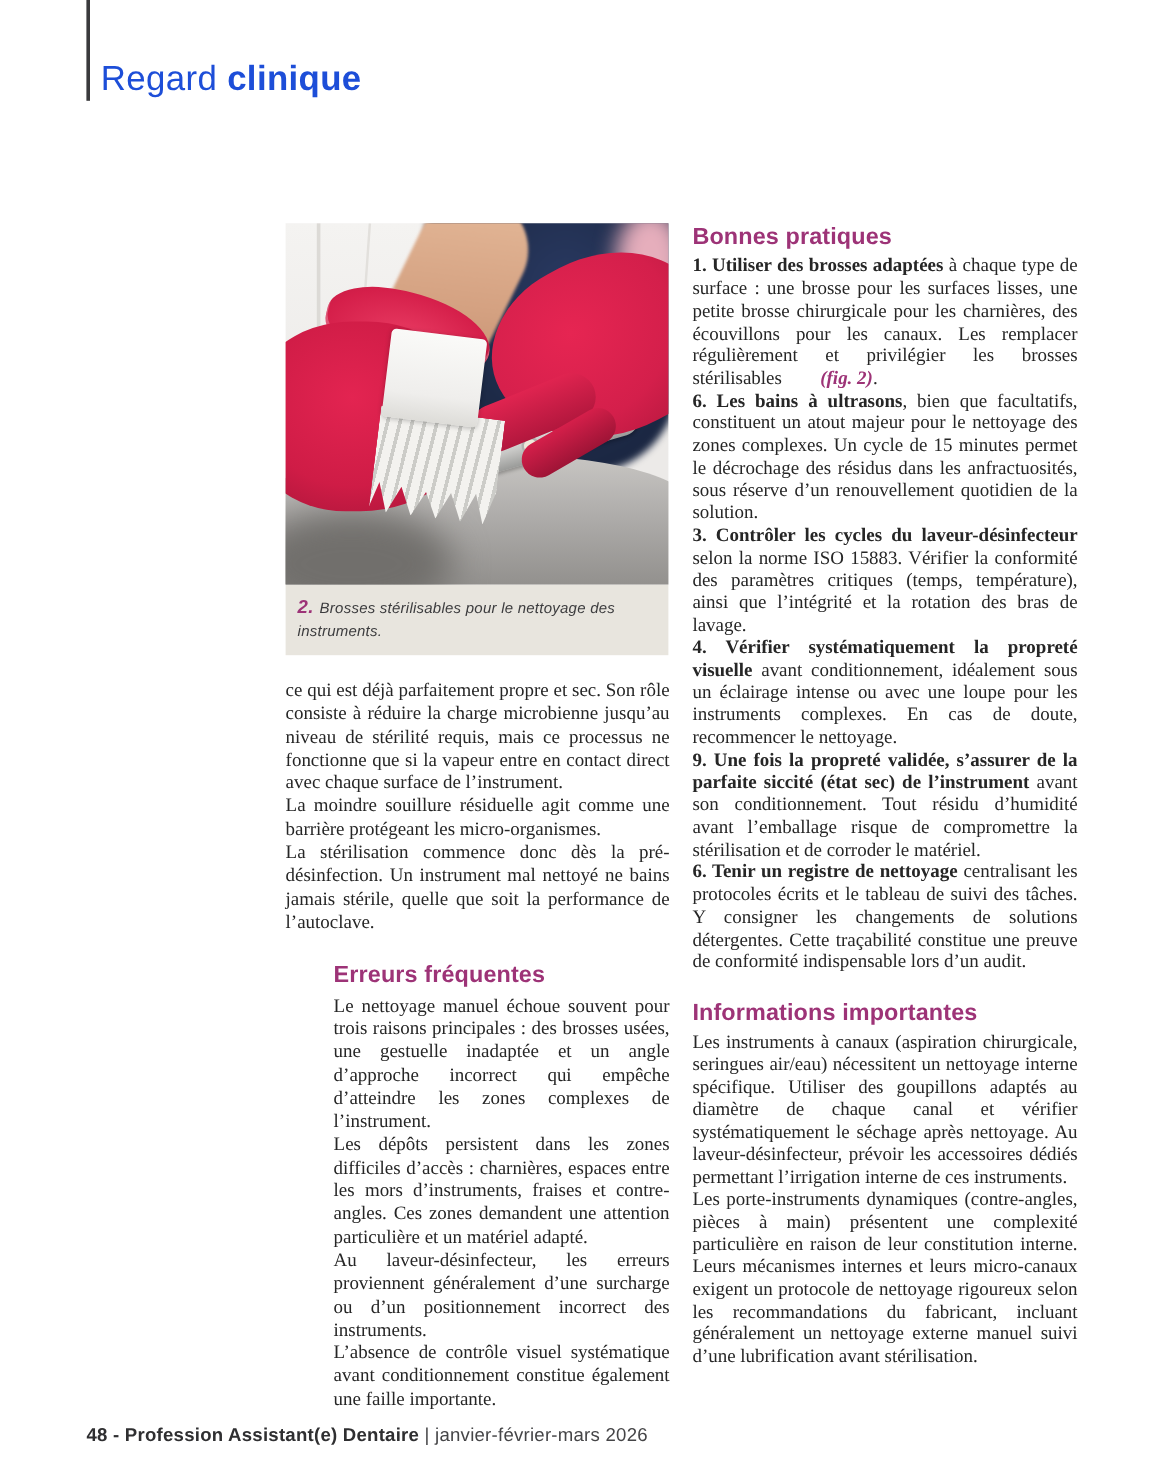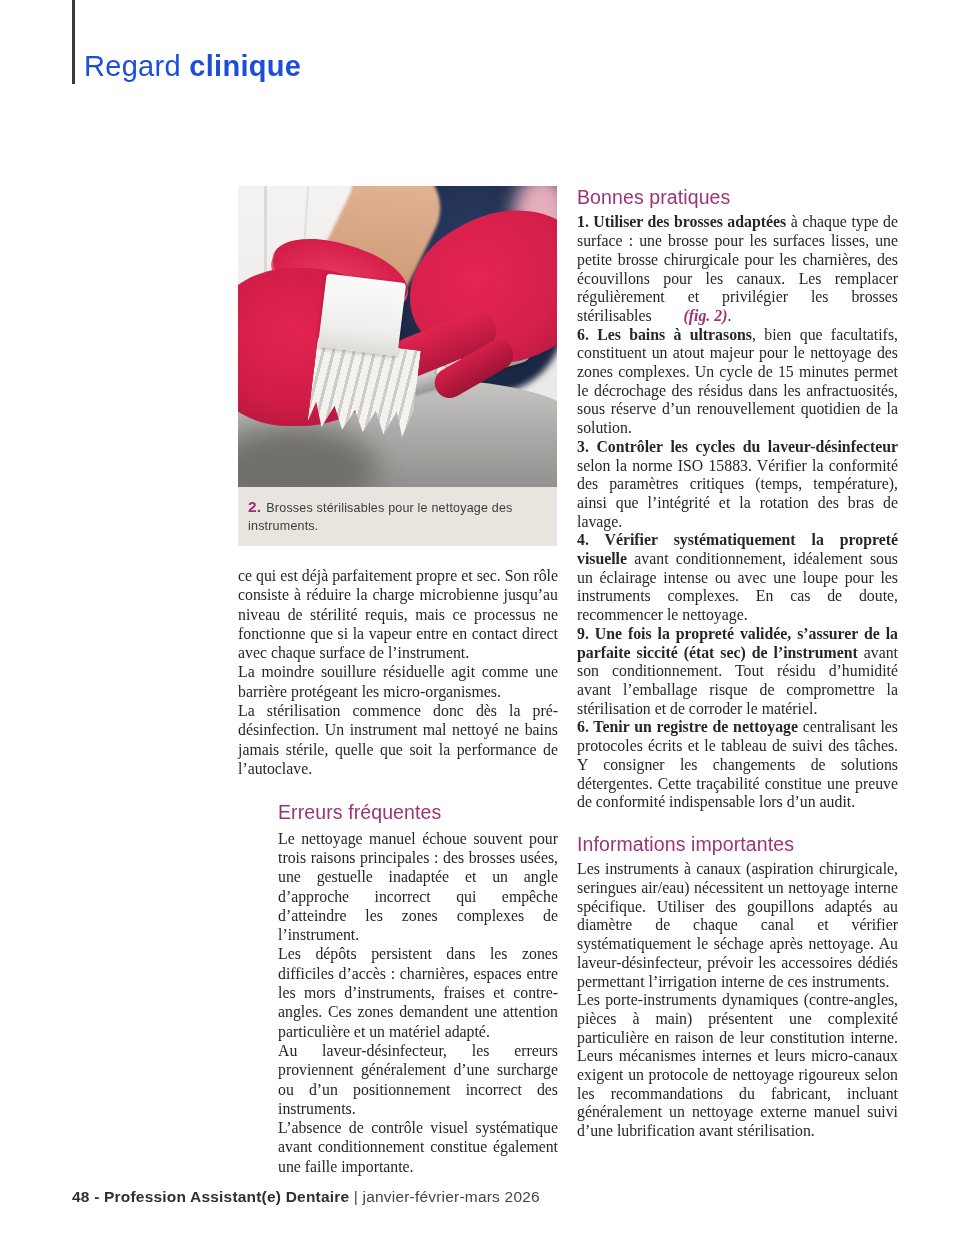--- a/index.html
+++ b/index.html
@@ -31,27 +31,27 @@
   .ph-instrument{left:148px;top:168px;width:148px;height:26px;background:linear-gradient(180deg,#e6e6e4 0%,#c9c9c7 45%,#9a9b99 100%);border-radius:13px;transform:rotate(-16deg);box-shadow:0 2px 3px rgba(0,0,0,.25);}
   .ph-hole{top:5px;width:15px;height:15px;border-radius:50%;background:#efe8da;border:2px solid #b2b2af;}
   .ph-hole.h1{left:14px;}.ph-hole.h2{left:48px;}.ph-hole.h3{left:82px;background:#e2d7c2;}
   .ph-glove-right{right:-38px;top:28px;width:185px;height:150px;background:radial-gradient(ellipse at 40% 35%,#e62552 0%,#d41f4b 55%,#a91539 100%);border-radius:46% 54% 40% 60%;transform:rotate(-28deg);}
   .ph-glove-right-finger{right:58px;top:138px;width:110px;height:40px;background:linear-gradient(180deg,#e02450,#b2173d);border-radius:22px;transform:rotate(-22deg);}
   .ph-glove-right-finger2{right:40px;top:168px;width:86px;height:30px;background:linear-gradient(180deg,#d51f4a,#9e1436);border-radius:16px;transform:rotate(-30deg);}
   .ph-glove-left{left:-30px;top:82px;width:190px;height:158px;background:radial-gradient(ellipse at 45% 40%,#e32451 0%,#cf1c46 55%,#9d1335 100%);border-radius:48% 52% 55% 45%;}
   .ph-glove-left-cuff{left:32px;top:58px;width:140px;height:66px;background:radial-gradient(ellipse at 50% 60%,#ea3d64 0%,#d51f4a 70%,#c01a41 100%);border-radius:45% 55% 50% 50%;transform:rotate(14deg);box-shadow:0 -3px 0 1px rgba(255,255,255,.25) inset;}
   .ph-bristles{left:74px;top:158px;width:104px;height:88px;background:repeating-linear-gradient(97deg,#f3f2ef 0 7px,#ccccc8 7px 10px);transform:rotate(7deg);clip-path:polygon(0 0,100% 0,100% 68%,92% 100%,84% 72%,74% 100%,64% 74%,54% 100%,44% 76%,34% 100%,24% 74%,14% 100%,6% 72%,0 96%);}
   .ph-brush-handle{left:84px;top:92px;width:80px;height:74px;background:linear-gradient(180deg,#fafaf8 0%,#efeeec 70%,#dddcd8 100%);border-radius:4px;transform:rotate(7deg);box-shadow:0 1px 4px rgba(0,0,0,.25);}
-  .caption{background:var(--caption-bg);padding:9px 12px 11px 10px;font-size:12.5px;line-height:1.4;color:#3c3c3e;letter-spacing:.2px;}
+  .caption{background:var(--caption-bg);padding:9px 12px 11px 10px;font-size:12.5px;line-height:1.4;color:#3c3c3e;letter-spacing:.2px;font-style:italic;}
   .caption .num{color:var(--accent);font-weight:bold;font-size:15.5px;margin-right:5px;}
   
   .col{position:absolute;width:320px;font-family:"Liberation Serif",serif;font-size:15.8px;line-height:19.3px;color:var(--body-text);text-align:justify;hyphens:auto;}
   .col-left{left:238px;top:566px;}
   .col-right{left:577px;top:186px;width:321px;line-height:18.7px;}
-  .col h2{font-family:"Liberation Sans",sans-serif;font-weight:normal;font-size:19.5px;line-height:1.15;color:var(--accent);margin:0 0 5px 0;text-align:left;letter-spacing:.1px;}
+  .col h2{font-family:"Liberation Sans",sans-serif;font-weight:bold;font-size:19.5px;line-height:1.15;color:var(--accent);margin:0 0 5px 0;text-align:left;letter-spacing:.1px;}
   .col .section + .section{margin-top:21px;}
   .col-left .section + .section{margin-top:23px;margin-left:40px;}
   .col p{margin:0;}
   .seg-b{font-weight:bold;}
   .seg-i{font-style:italic;}
   .seg-accent{color:var(--accent);margin-left:28px;}
   
   .footer{position:absolute;left:72px;top:1188px;font-size:15.5px;color:#2f2f31;letter-spacing:.2px;}
   .footer .bold{font-weight:bold;}
   .footer .rest{color:#454547;}

